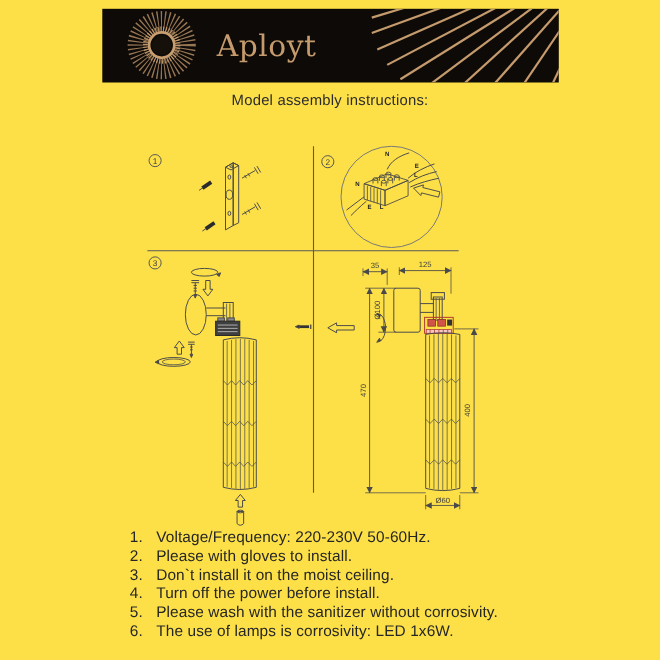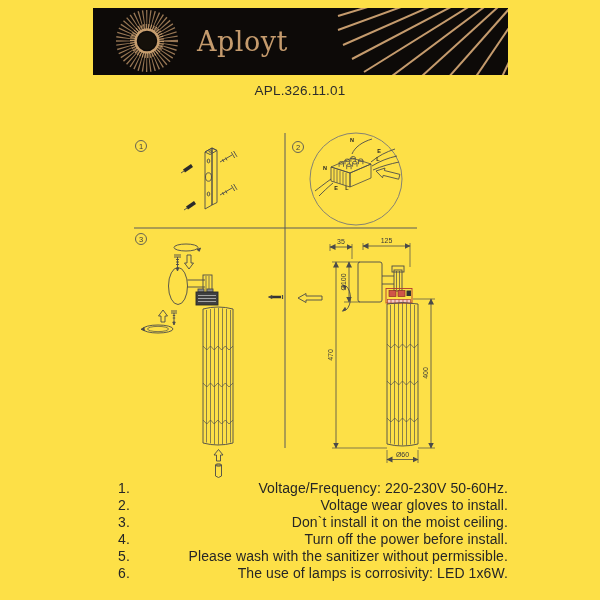--- a/index.html
+++ b/index.html
@@ -7,21 +7,21 @@
         font-family:"Liberation Sans",sans-serif;}
   .banner{position:absolute;left:93px;top:8px;width:415px;height:67px;background:#0d0a08;overflow:hidden;}
   .banner svg{display:block;}
   .title-block{position:absolute;left:0;top:83px;width:600px;text-align:center;
                color:#2c2c2c;font-size:13.5px;font-weight:500;line-height:16.5px;letter-spacing:.2px;}
   .drawing{position:absolute;left:0;top:0;}
   .instructions{position:absolute;left:118px;top:480px;width:390px;color:#262626;
                 font-size:14px;line-height:17px;letter-spacing:.1px;font-weight:500;}
   .instr-row{display:flex;}
   .instr-num{width:24px;flex:none;}
-  .instr-text{flex:1;text-align:right;}
+  .instr-text{flex:1;}
 </style>
 </head>
 <body>
 
 <div class="page">
 
   <div class="banner">
     <svg width="415" height="67" viewBox="0 0 415 67">
 
       <g>
@@ -43,21 +43,21 @@
         <line x1="470" y1="-60" x2="307" y2="88"></line>
         <line x1="470" y1="-60" x2="331" y2="97"></line>
         <line x1="470" y1="-60" x2="359" y2="104"></line>
         <line x1="470" y1="-60" x2="390" y2="109"></line>
         <line x1="470" y1="-60" x2="418" y2="110"></line>
       </g>
     </svg>
   </div>
 
   <div class="title-block">
-    <div>APL.326.11.01</div>
+    <div>Model assembly instructions:</div>
   </div>
 
   <svg class="drawing" width="600" height="600" viewBox="0 0 600 600">
     <defs>
       <marker id="arr" markerWidth="9" markerHeight="8" refX="5.5" refY="3" orient="auto-start-reverse" markerUnits="userSpaceOnUse">
         <path d="M0,0 L6,3 L0,6 Z" fill="#4a4a4a"></path>
       </marker>
     </defs>
 
     <g stroke="#5a5a5a" stroke-width="1">
@@ -329,33 +329,33 @@
     </g>
   </svg>
 
   <div class="instructions">
     <div class="instr-row">
       <span class="instr-num">1.</span>
       <span class="instr-text">Voltage/Frequency: 220-230V 50-60Hz.</span>
     </div>
     <div class="instr-row">
       <span class="instr-num">2.</span>
-      <span class="instr-text">Voltage wear gloves to install.</span>
+      <span class="instr-text">Please with gloves to install.</span>
     </div>
     <div class="instr-row">
       <span class="instr-num">3.</span>
       <span class="instr-text">Don`t install it on the moist ceiling.</span>
     </div>
     <div class="instr-row">
       <span class="instr-num">4.</span>
       <span class="instr-text">Turn off the power before install.</span>
     </div>
     <div class="instr-row">
       <span class="instr-num">5.</span>
-      <span class="instr-text">Please wash with the sanitizer without permissible.</span>
+      <span class="instr-text">Please wash with the sanitizer without corrosivity.</span>
     </div>
     <div class="instr-row">
       <span class="instr-num">6.</span>
       <span class="instr-text">The use of lamps is corrosivity: LED 1x6W.</span>
     </div>
   </div>
 
 </div>
 
 </body></html>

